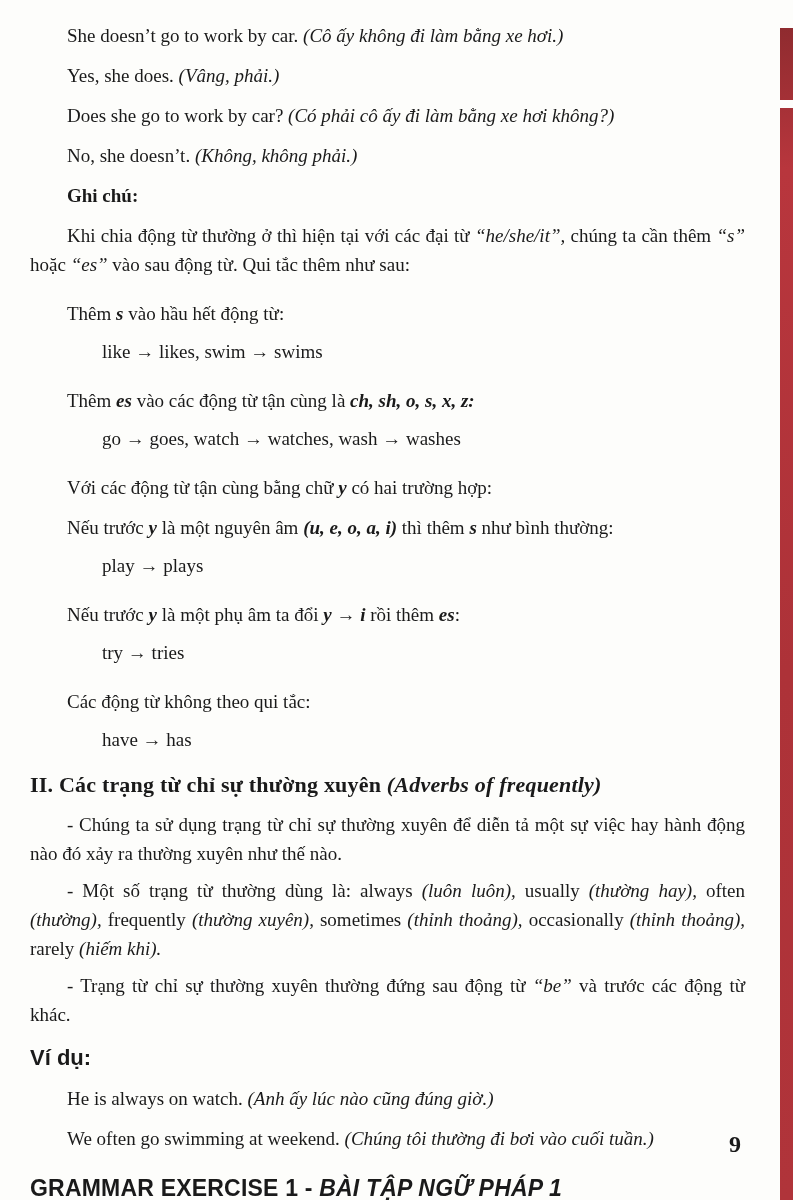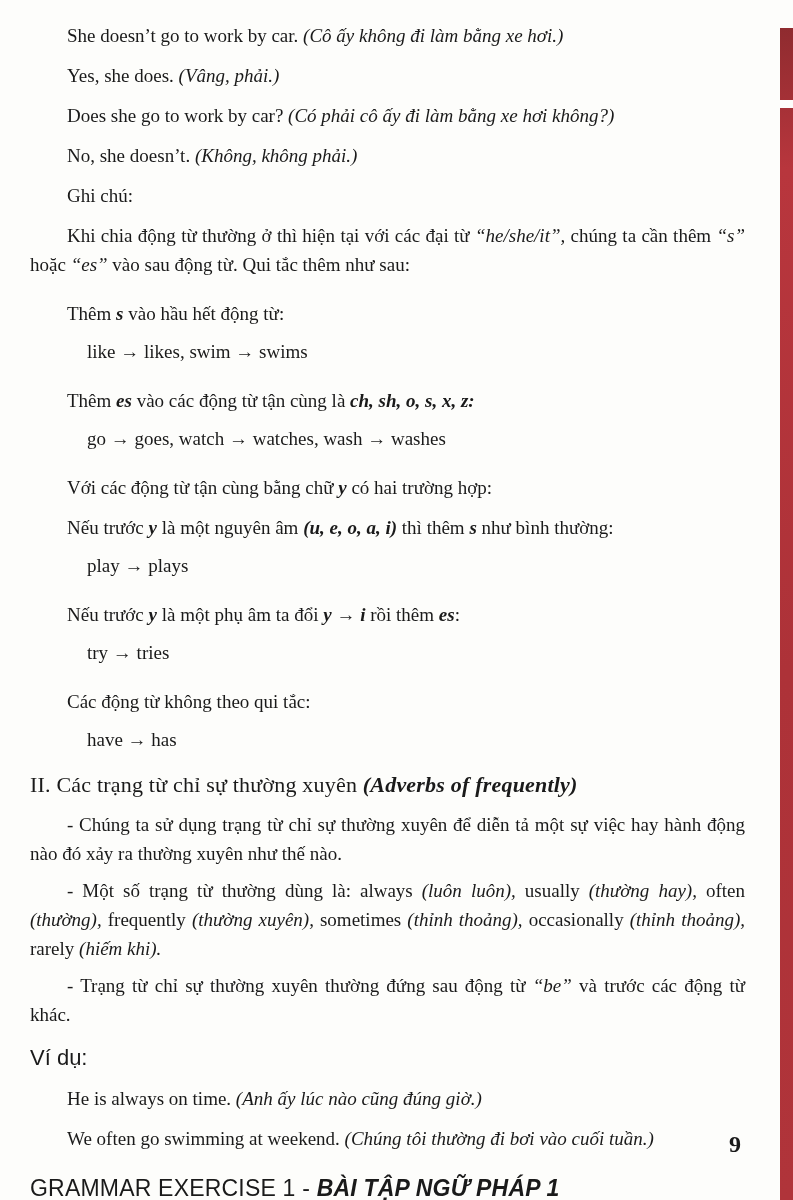--- a/index.html
+++ b/index.html
@@ -12,36 +12,36 @@
     overflow:hidden;
   }
   .page{
     position:absolute;
     top:21px;left:30px;right:48px;
     font-size:19px;
     line-height:29px;
   }
   
   .ex{margin:0 0 11px 37px;}
-  .ex2{margin:-2px 0 12px 57px;}
+  .ex2{margin:-2px 0 12px 72px;}
   .sp{margin-top:20px;}
   .note{text-indent:37px;text-align:justify;margin:0 0 8px 0;}
   .h2{font-size:22px;line-height:30px;margin:16px 0 10px 0;letter-spacing:.2px;}
   .h1{
     font-family:"Liberation Sans", sans-serif;
     font-size:23px;line-height:30px;
     margin:20px 0 10px 0;letter-spacing:.2px;
   }
   .label{
     font-family:"Liberation Sans", sans-serif;
     font-size:22px;margin:14px 0 12px 0;
   }
   
   .s-i{font-style:italic;}
-  .s-b{font-weight:normal;}
+  .s-b{font-weight:bold;}
   .s-bi{font-weight:bold;font-style:italic;}
   .pagenum{
     position:absolute;
     right:52px;bottom:42px;
     font-family:"Liberation Serif", serif;
     font-size:24px;font-weight:bold;
   }
   .scan-strip{
     position:absolute;
     right:0;top:28px;bottom:0;
@@ -73,21 +73,21 @@
     <div class="ex2"><span>play → plays</span></div>
     <div class="ex sp"><span>Nếu trước </span><span class="s-bi">y</span><span> là một phụ âm ta đổi </span><span class="s-bi">y → i</span><span> rồi thêm </span><span class="s-bi">es</span><span>:</span></div>
     <div class="ex2"><span>try →  tries</span></div>
     <div class="ex sp"><span>Các động từ không theo qui tắc:</span></div>
     <div class="ex2"><span>have → has</span></div>
     <div class="h2"><span class="s-b">II. Các trạng từ chỉ sự thường xuyên </span><span class="s-bi">(Adverbs of frequently)</span></div>
     <div class="note"><span>- Chúng ta sử dụng trạng từ chỉ sự thường xuyên để diễn tả một sự việc hay hành động nào đó xảy ra thường xuyên như thế nào.</span></div>
     <div class="note"><span>- Một số trạng từ thường dùng là: always </span><span class="s-i">(luôn luôn),</span><span> usually </span><span class="s-i">(thường hay),</span><span> often </span><span class="s-i">(thường),</span><span> frequently </span><span class="s-i">(thường xuyên),</span><span> sometimes </span><span class="s-i">(thỉnh thoảng),</span><span> occasionally </span><span class="s-i">(thỉnh thoảng),</span><span> rarely </span><span class="s-i">(hiếm khi).</span></div>
     <div class="note"><span>- Trạng từ chỉ sự thường xuyên thường đứng sau động từ </span><span class="s-i">“be”</span><span> và trước các động từ khác.</span></div>
     <div class="label"><span class="s-b">Ví dụ:</span></div>
-    <div class="ex"><span>He is always on time. </span><span class="s-i">(Anh ấy lúc nào cũng đúng giờ.)</span></div>
+    <div class="ex"><span>He is always on watch. </span><span class="s-i">(Anh ấy lúc nào cũng đúng giờ.)</span></div>
     <div class="ex"><span>We often go swimming at weekend. </span><span class="s-i">(Chúng tôi thường đi bơi vào cuối tuần.)</span></div>
     <div class="h1"><span class="s-b">GRAMMAR EXERCISE 1 - </span><span class="s-bi">BÀI TẬP NGỮ PHÁP 1</span></div>
     <div class="note"></div>
   </div>
 
 <div class="pagenum">9</div>
 
 <div class="scan-strip"></div>
 <div class="scan-strip-notch"></div>
 

